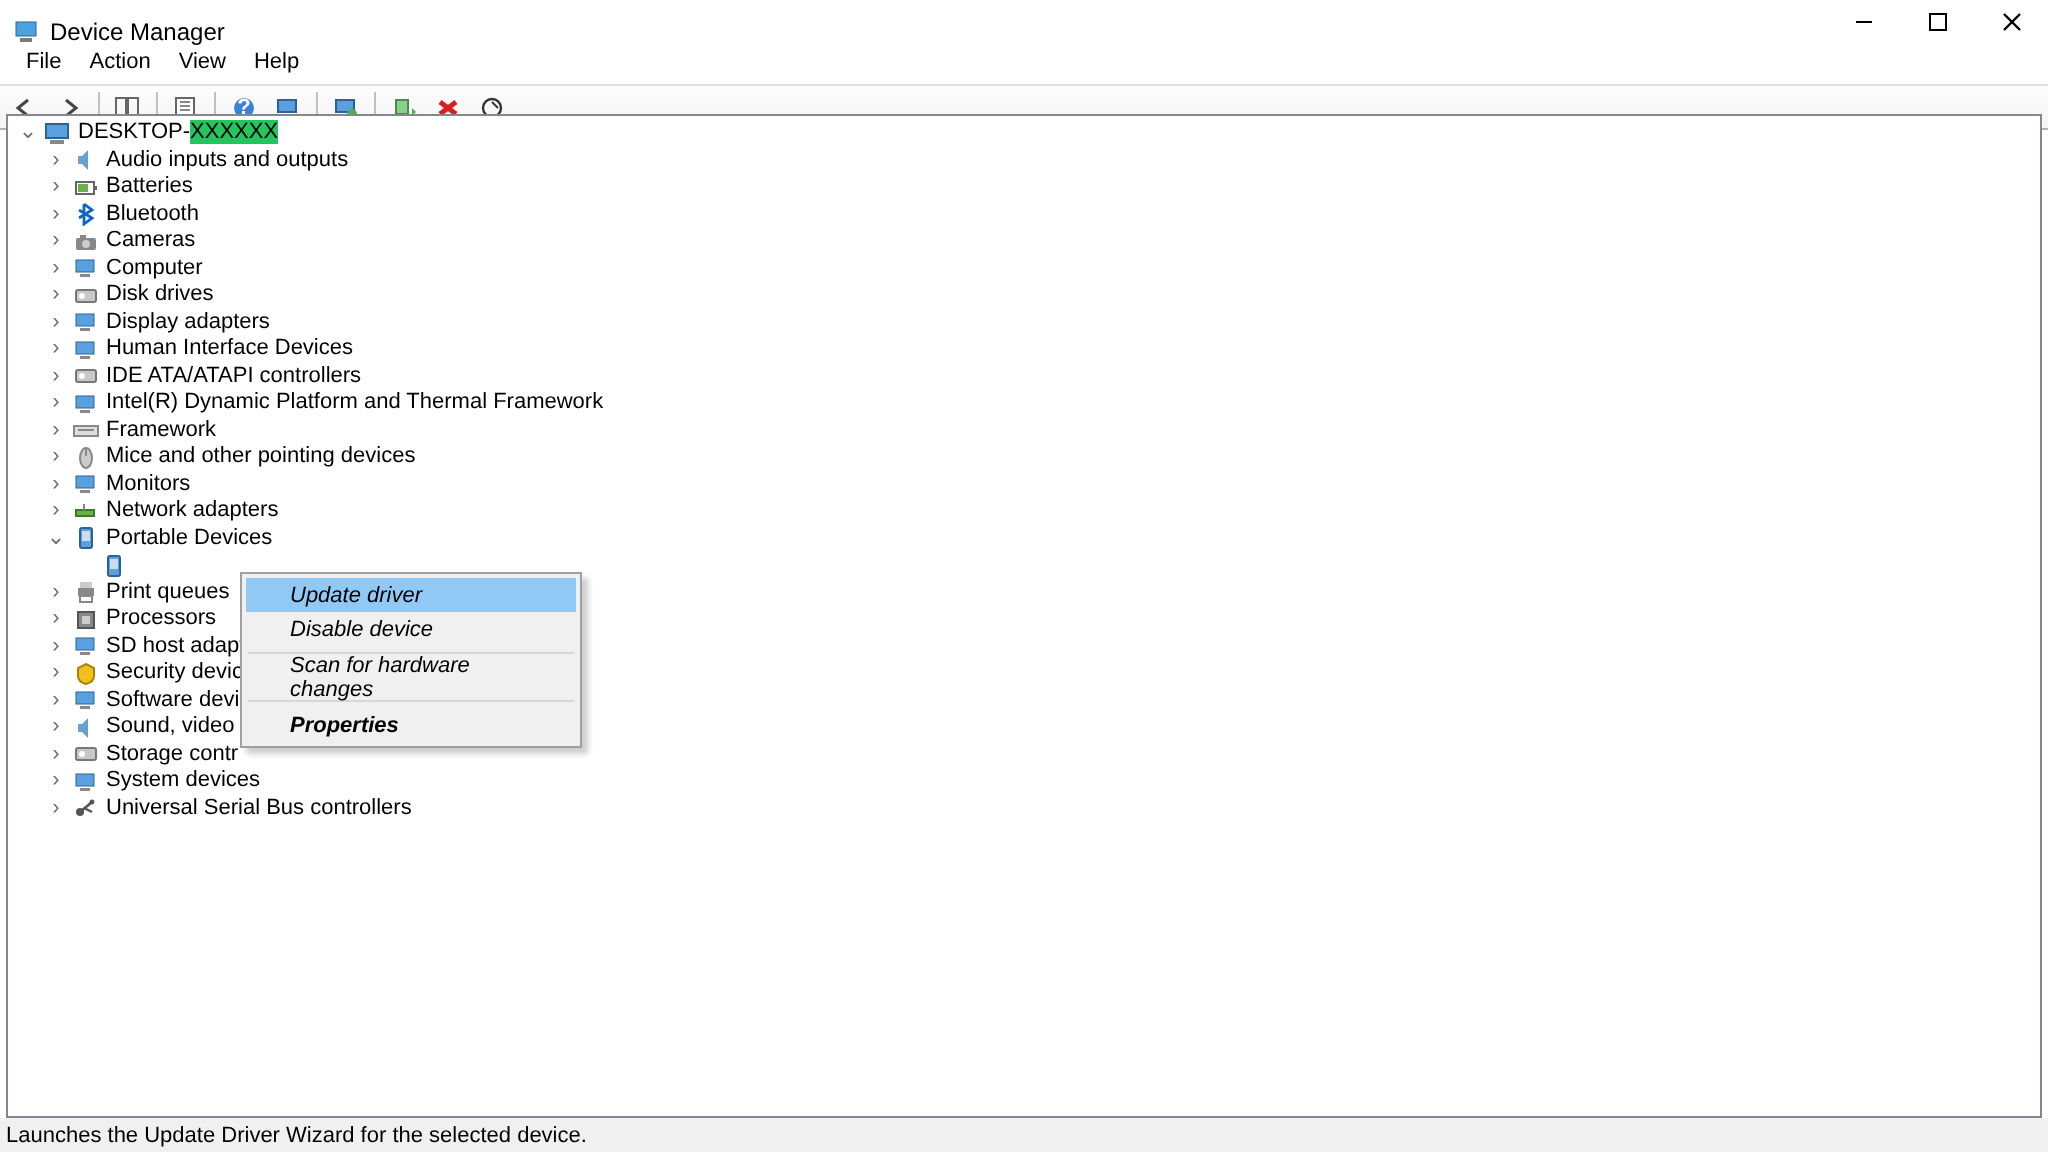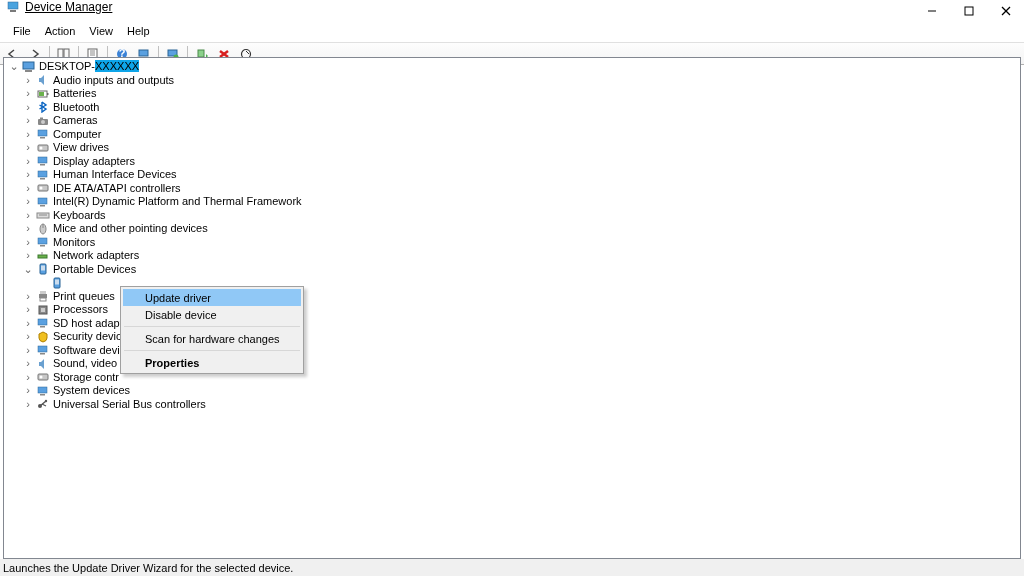--- a/index.html
+++ b/index.html
@@ -1,18 +1,18 @@
 <!DOCTYPE html>
 <html><head>
 <meta charset="utf-8">
 <style>
 * { box-sizing: border-box; margin: 0; padding: 0; font-family: 'Segoe UI', Tahoma, sans-serif; font-size: 11px; }
 html, body { width: 1024px; height: 576px; background: #fff; overflow: hidden; position: relative; }
 
-.titlebar { height: 23px; display: flex; align-items: flex-start; padding-left: 6px; background: #fff; text-decoration: underline; }
+.titlebar { height: 23px; display: flex; align-items: flex-end; padding-left: 6px; background: #fff; }
 .titlebar .app-icon { width: 14px; height: 14px; margin-right: 5px; display: flex; align-items: center; justify-content: center; }
 .titlebar .title { flex: 1; font-size: 12px; }
 .win-controls { display: flex; height: 100%; }
 .win-btn { width: 37px; height: 22px; display: flex; align-items: center; justify-content: center; font-size: 12px; font-family: Arial; }
 
 .menubar { height: 19px; display: flex; align-items: flex-start; padding-left: 6px; gap: 0; }
 .menubar .menu-item { padding: 2px 7px; }
 
 .toolbar { height: 23px; border-top: 1px solid #e0e0e0; border-bottom: 1px solid #b0b0b0; display: flex; align-items: center; padding-left: 2px; gap: 0; background: linear-gradient(#fdfdfd, #f4f4f4); }
 .tb-btn { width: 22px; height: 20px; display: flex; align-items: center; justify-content: center; border: 1px solid transparent; }
@@ -148,21 +148,21 @@
 <div class="tree-container">
   <div class="tree">
     <div class="tree-row">
       <span class="expander">⌄</span>
       <span class="node-icon">
           <svg width="14" height="12">
             <rect x="1" y="1" width="11" height="7" fill="#5aa0e0" stroke="#2a6496"></rect>
             <rect x="3" y="9" width="7" height="2" fill="#888"></rect>
           </svg>
         </span>
-      <span class="label"><span>DESKTOP-</span><span style="background:#0ea5e9;color:#000">XXXXXX</span></span>
+      <span class="label"><span>DESKTOP-</span><span style="background:#22c55e;color:#000">XXXXXX</span></span>
     </div>
 
     <div id="tree-body">
         <div class="tree-row indent-1">
           <span class="expander">›</span>
           <span class="node-icon">
             <svg width="14" height="12">
               <path d="M3 4 L5 4 L8 1 L8 11 L5 8 L3 8 Z" fill="#6aa0d0"></path>
             </svg>
           </span>
@@ -210,21 +210,21 @@
           <span class="label">Computer</span>
         </div>
         <div class="tree-row indent-1">
           <span class="expander">›</span>
           <span class="node-icon">
             <svg width="14" height="12">
               <rect x="2" y="3" width="10" height="6" fill="#c8c8c8" stroke="#777" rx="1"></rect>
               <circle cx="5" cy="6" r="1.5" fill="#fff"></circle>
             </svg>
           </span>
-          <span class="label">View drives</span>
+          <span class="label">Disk drives</span>
         </div>
         <div class="tree-row indent-1">
           <span class="expander">›</span>
           <span class="node-icon">
             <svg width="14" height="12">
               <rect x="2" y="2" width="9" height="6" fill="#5aa0e0" stroke="#2a6496" stroke-width="0.5"></rect>
               <rect x="4" y="9" width="5" height="1.5" fill="#888"></rect>
             </svg>
           </span>
           <span class="label">Display adapters</span>
@@ -260,21 +260,21 @@
           <span class="label">Intel(R) Dynamic Platform and Thermal Framework</span>
         </div>
         <div class="tree-row indent-1">
           <span class="expander">›</span>
           <span class="node-icon">
             <svg width="14" height="12">
               <rect x="1" y="4" width="12" height="5" fill="#ddd" stroke="#888"></rect>
               <line x1="3" y1="6" x2="11" y2="6" stroke="#888"></line>
             </svg>
           </span>
-          <span class="label">Keyboards</span>
+          <span class="label">Framework</span>
         </div>
         <div class="tree-row indent-1">
           <span class="expander">›</span>
           <span class="node-icon">
             <svg width="14" height="12">
               <ellipse cx="7" cy="6" rx="3" ry="5" fill="#ccc" stroke="#888"></ellipse>
               <line x1="7" y1="1" x2="7" y2="5" stroke="#888"></line>
             </svg>
           </span>
           <span class="label">Mice and other pointing devices</span>
@@ -407,21 +407,21 @@
               <circle cx="10" cy="3" r="1.2" fill="#555"></circle>
               <line x1="6" y1="6" x2="10" y2="8" stroke="#555" stroke-width="1.2"></line>
             </svg>
           </span>
           <span class="label">Universal Serial Bus controllers</span>
         </div>
       </div>
   </div>
 </div>
 
-<div class="context-menu" style="left:120px; top:286px; width:184px;">
+<div class="context-menu" style="left:120px; top:286px; width:171px;font-style:italic;">
   <div class="cm-item hovered">
       <span>Update driver</span>
     </div>
   <div class="cm-item">
       <span>Disable device</span>
     </div>
   <div class="cm-sep"></div>
   <div class="cm-item">
       <span>Scan for hardware changes</span>
     </div>

